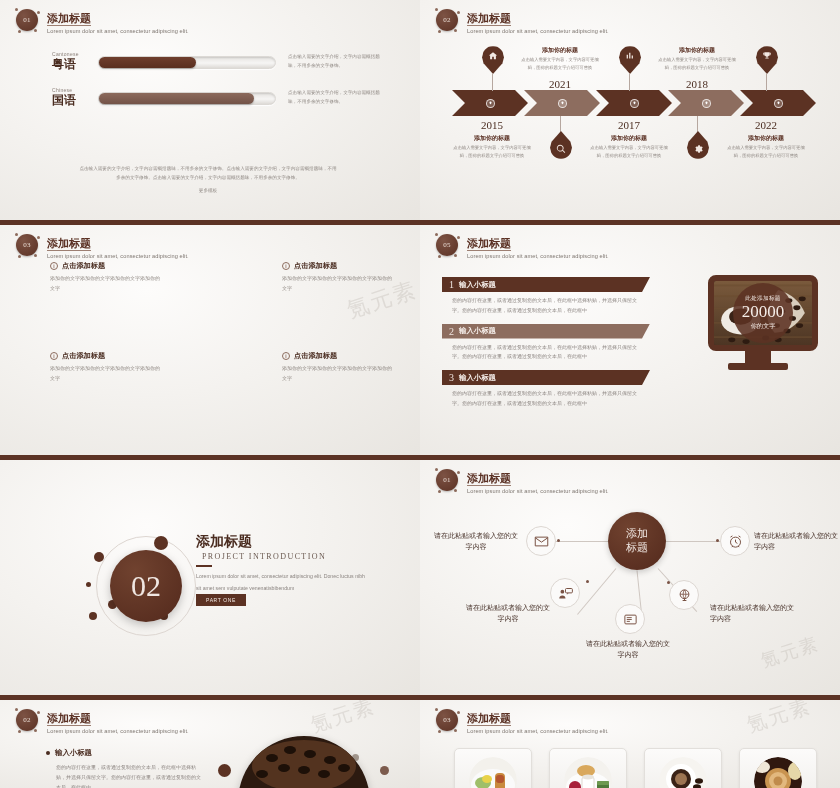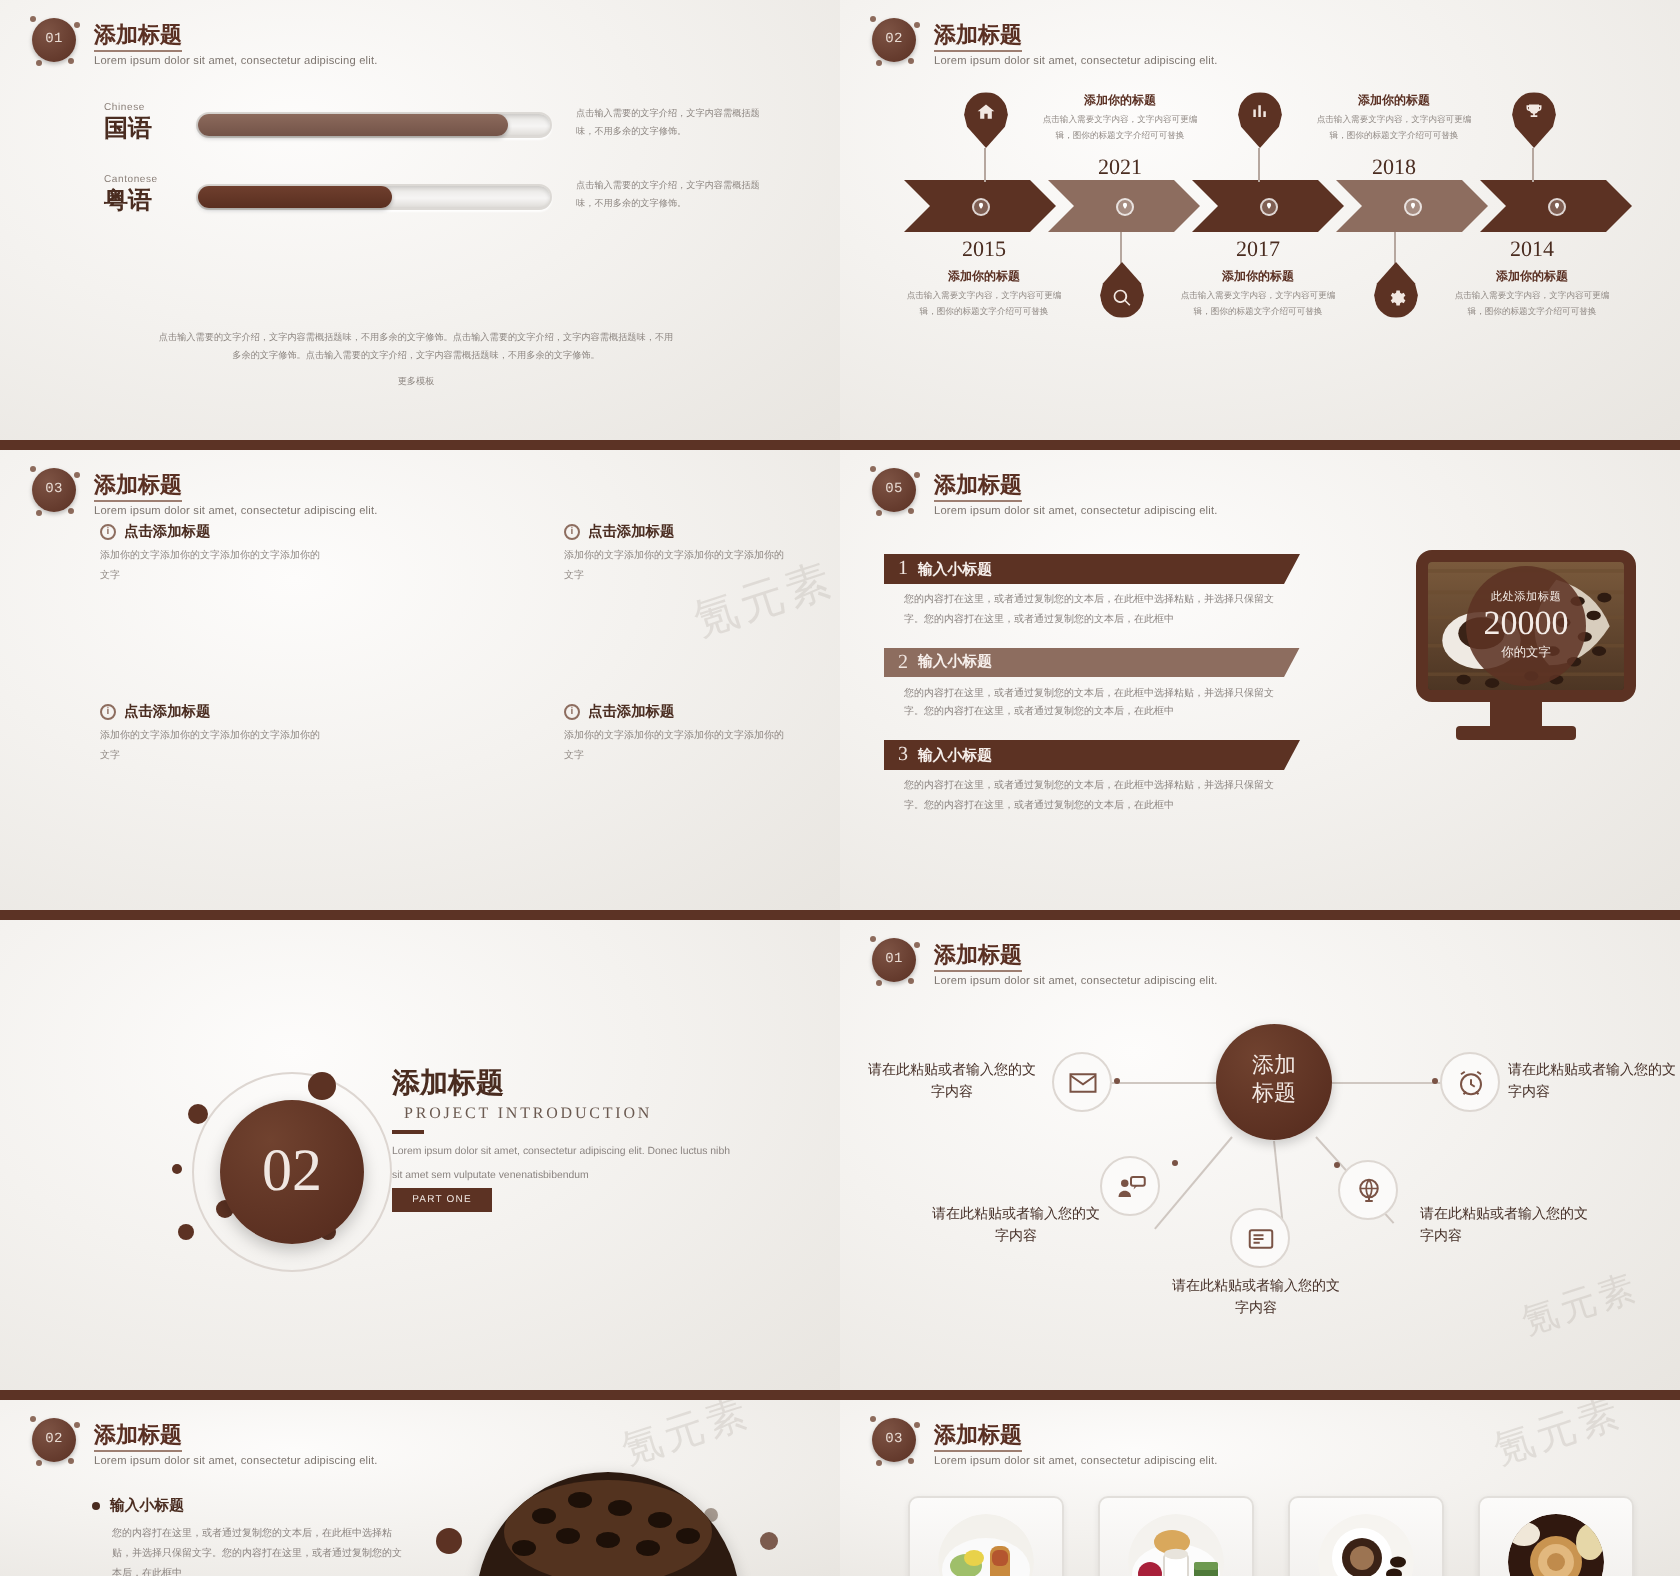--- a/index.html
+++ b/index.html
@@ -25,21 +25,21 @@
   }
   .slide.nb { border-bottom: none; }
 
   
   .sl-head { position: absolute; left: 14px; top: 7px; display: flex; align-items: flex-start; gap: 7px; }
   .badge-wrap { position: relative; width: 26px; height: 26px; flex: none; }
   .badge {
     width: 22px; height: 22px; border-radius: 50%;
     background: radial-gradient(circle at 35% 30%, #7d5344, #5a3023);
     color: #e9dcd4; font-size: 7px; line-height: 22px; text-align: center;
-    font-family: Liberation Mono, monospace; letter-spacing: .2px;
+    font-family: Liberation Serif, serif; letter-spacing: .2px;
     box-shadow: 0 1px 2px rgba(0,0,0,.25);
     position: absolute; left: 2px; top: 2px;
   }
   .badge-dot { position: absolute; width: 3px; height: 3px; border-radius: 50%; background: #8d6b5c; }
   .bd1 { left: 1px; top: 1px; } .bd2 { right: 0px; top: 4px; }
   .bd3 { left: 4px; bottom: 0px; } .bd4 { right: 3px; bottom: 1px; }
   .head-txt { padding-top: 1px; }
   .head-title {
     font-family: "Liberation Serif", "DejaVu Serif", serif;
     font-size: 11px; color: #5a3023; font-weight: 700;
@@ -210,35 +210,35 @@
       </div>
       <div class="head-txt">
         <div class="head-title">添加标题</div>
         <div class="head-sub">Lorem ipsum dolor sit amet, consectetur adipiscing elit.</div>
       </div>
     </div>
 
     <div class="bars">
       <div class="bar-row">
         <div class="bar-lab">
+          <div class="en">Cantonese</div>
+          <div class="cn">粤语</div>
+        </div>
+        <div class="bar-track">
+          <div class="bar-fill dark" style="width:55%"></div>
+        </div>
+        <div class="bar-note">点击输入需要的文字介绍，文字内容需概括题味，不用多余的文字修饰。</div>
+      </div>
+      <div class="bar-row">
+        <div class="bar-lab">
           <div class="en">Chinese</div>
           <div class="cn">国语</div>
         </div>
         <div class="bar-track">
           <div class="bar-fill mid" style="width:88%"></div>
-        </div>
-        <div class="bar-note">点击输入需要的文字介绍，文字内容需概括题味，不用多余的文字修饰。</div>
-      </div>
-      <div class="bar-row">
-        <div class="bar-lab">
-          <div class="en">Cantonese</div>
-          <div class="cn">粤语</div>
-        </div>
-        <div class="bar-track">
-          <div class="bar-fill dark" style="width:55%"></div>
         </div>
         <div class="bar-note">点击输入需要的文字介绍，文字内容需概括题味，不用多余的文字修饰。</div>
       </div>
     </div>
 
     <div class="foot-note">
       <span>点击输入需要的文字介绍，文字内容需概括题味，不用多余的文字修饰。点击输入需要的文字介绍，文字内容需概括题味，不用多余的文字修饰。点击输入需要的文字介绍，文字内容需概括题味，不用多余的文字修饰。</span>
       <span class="more">更多模板</span>
     </div>
   </div>
@@ -335,21 +335,21 @@
     <div class="tl-year" style="left:257px; top:78px; width:40px; text-align:center;">2018</div>
     <div class="tl-ttl" style="left:235px; top:46px;">添加你的标题</div>
     <div class="tl-txt" style="left:235px; top:56px;">点击输入需要文字内容，文字内容可更编辑，图你的标题文字介绍可可替换</div>
 
     <div class="tl-stem" style="left:346px; top:74px; height:17px;"></div>
     <div class="tl-pin" style="left:336px; top:46px;">
       <svg viewBox="0 0 24 24">
           <path d="M18 4V3H6v1H3v3a4 4 0 004 4 5 5 0 004 3v2H8v2h8v-2h-3v-2a5 5 0 004-3 4 4 0 004-4V4zM5 7V6h1v3a2 2 0 01-1-2zm14 0a2 2 0 01-1 2V6h1z"></path>
         </svg>
     </div>
-    <div class="tl-year" style="left:326px; top:119px; width:40px; text-align:center;">2014</div>
+    <div class="tl-year" style="left:326px; top:119px; width:40px; text-align:center;">2022</div>
     <div class="tl-ttl" style="left:304px; top:134px;">添加你的标题</div>
     <div class="tl-txt" style="left:304px; top:144px;">点击输入需要文字内容，文字内容可更编辑，图你的标题文字介绍可可替换</div>
   </div>
 
   <div class="slide">
     <div class="sl-head">
       <div class="badge-wrap">
         <div class="badge-dot bd1"></div>
         <div class="badge-dot bd2"></div>
         <div class="badge-dot bd3"></div>

